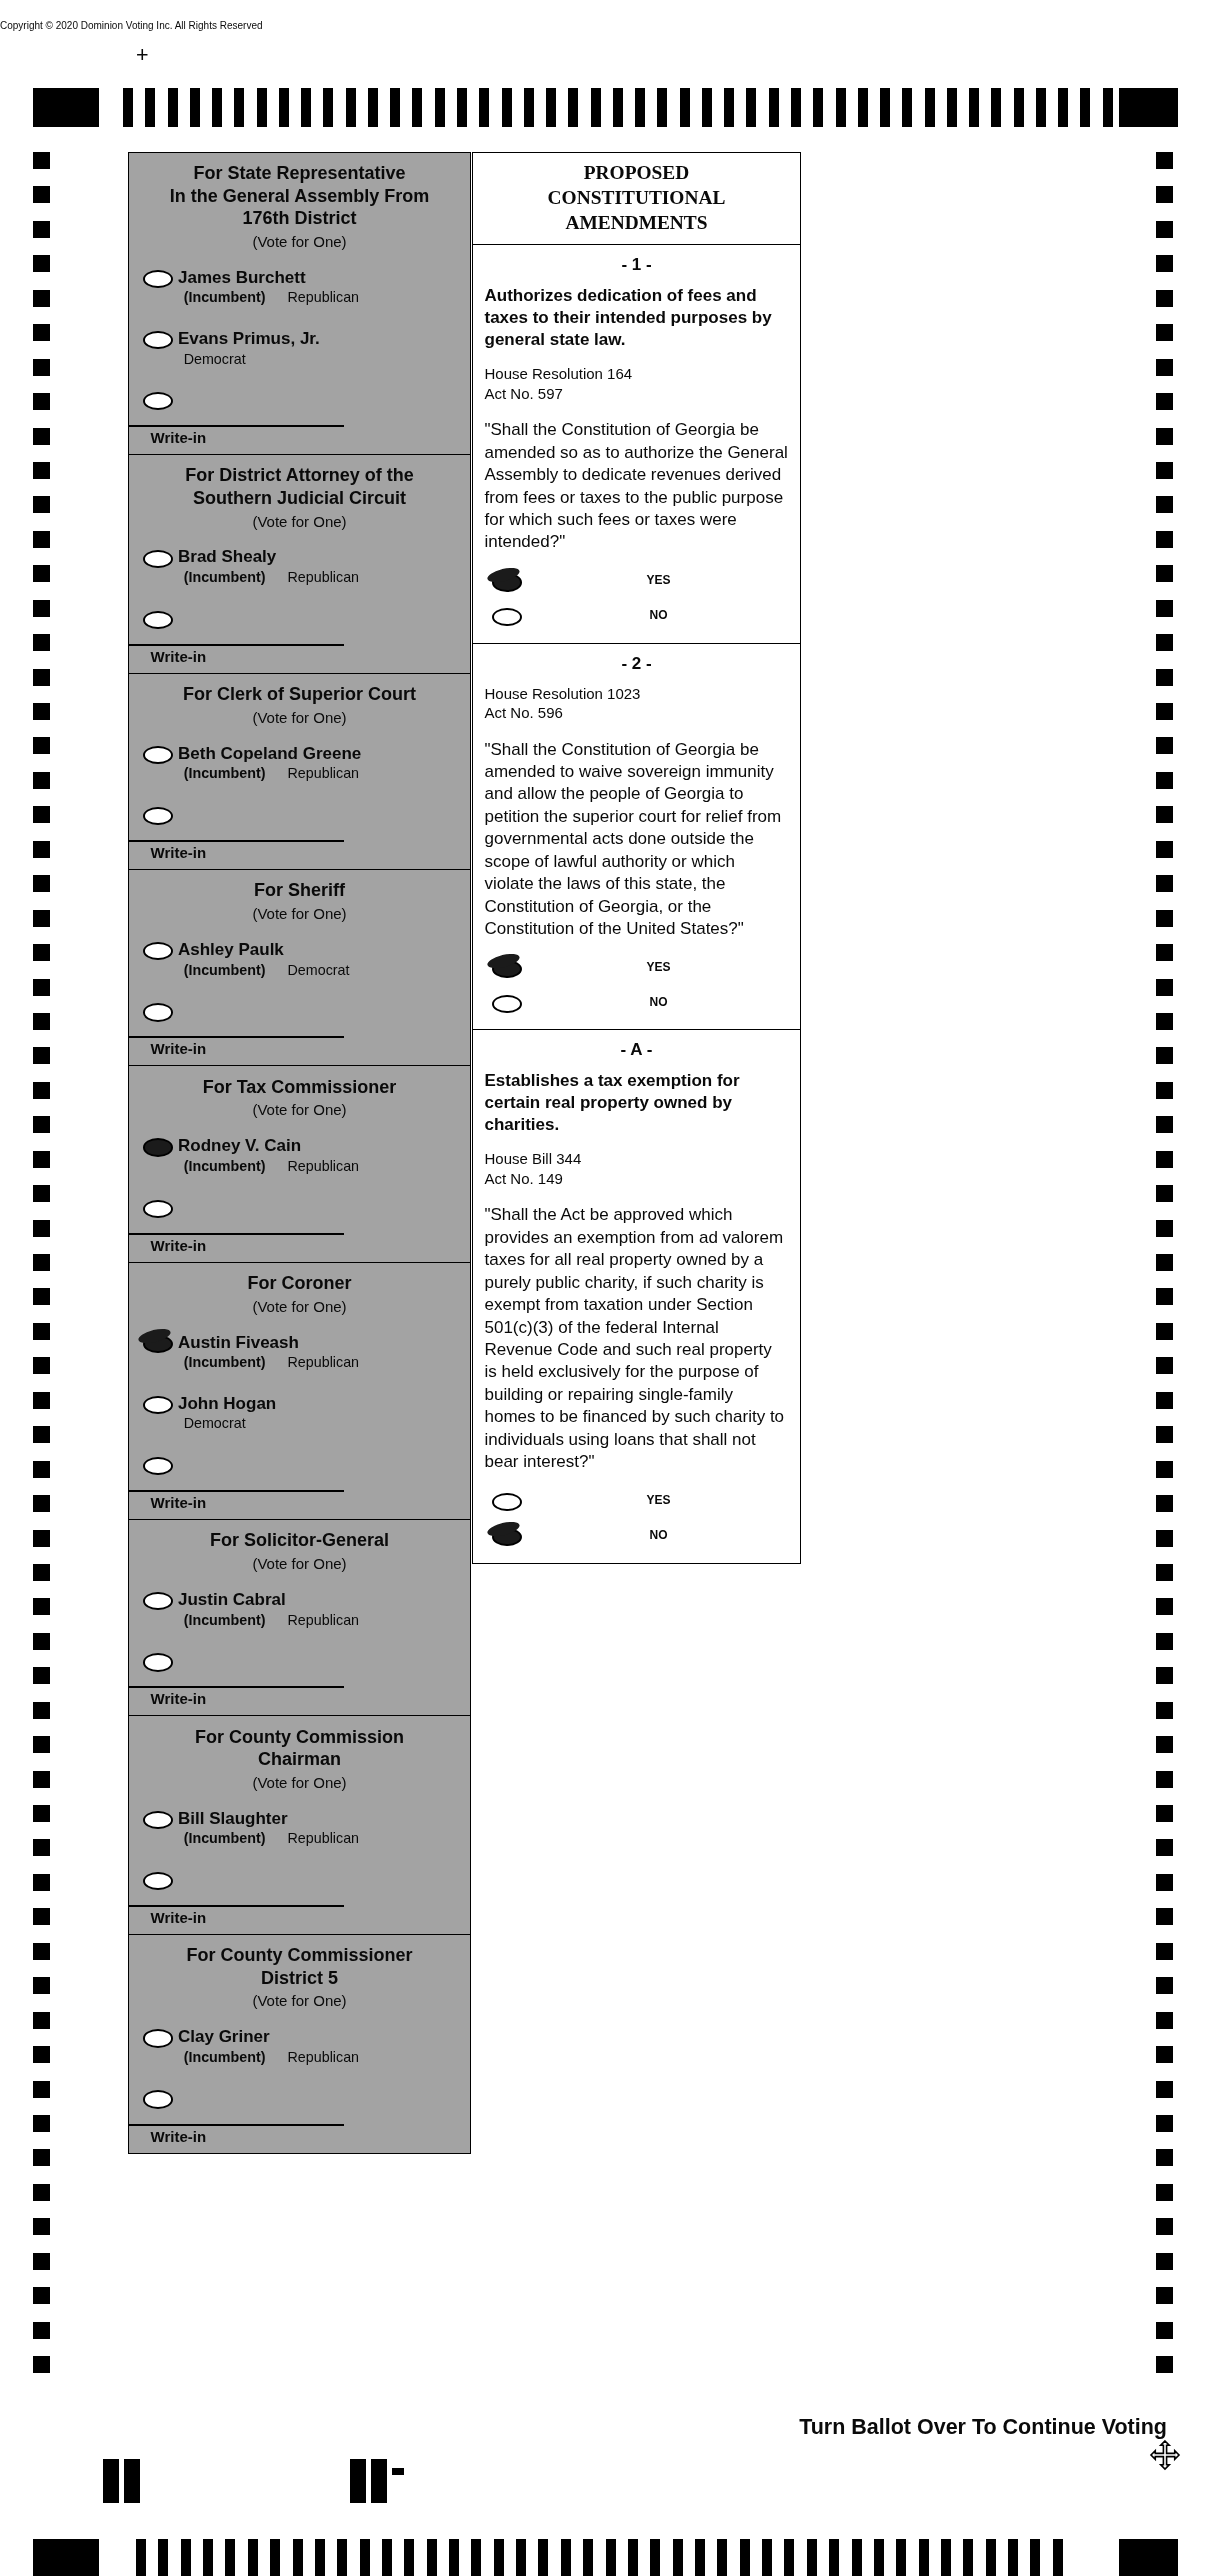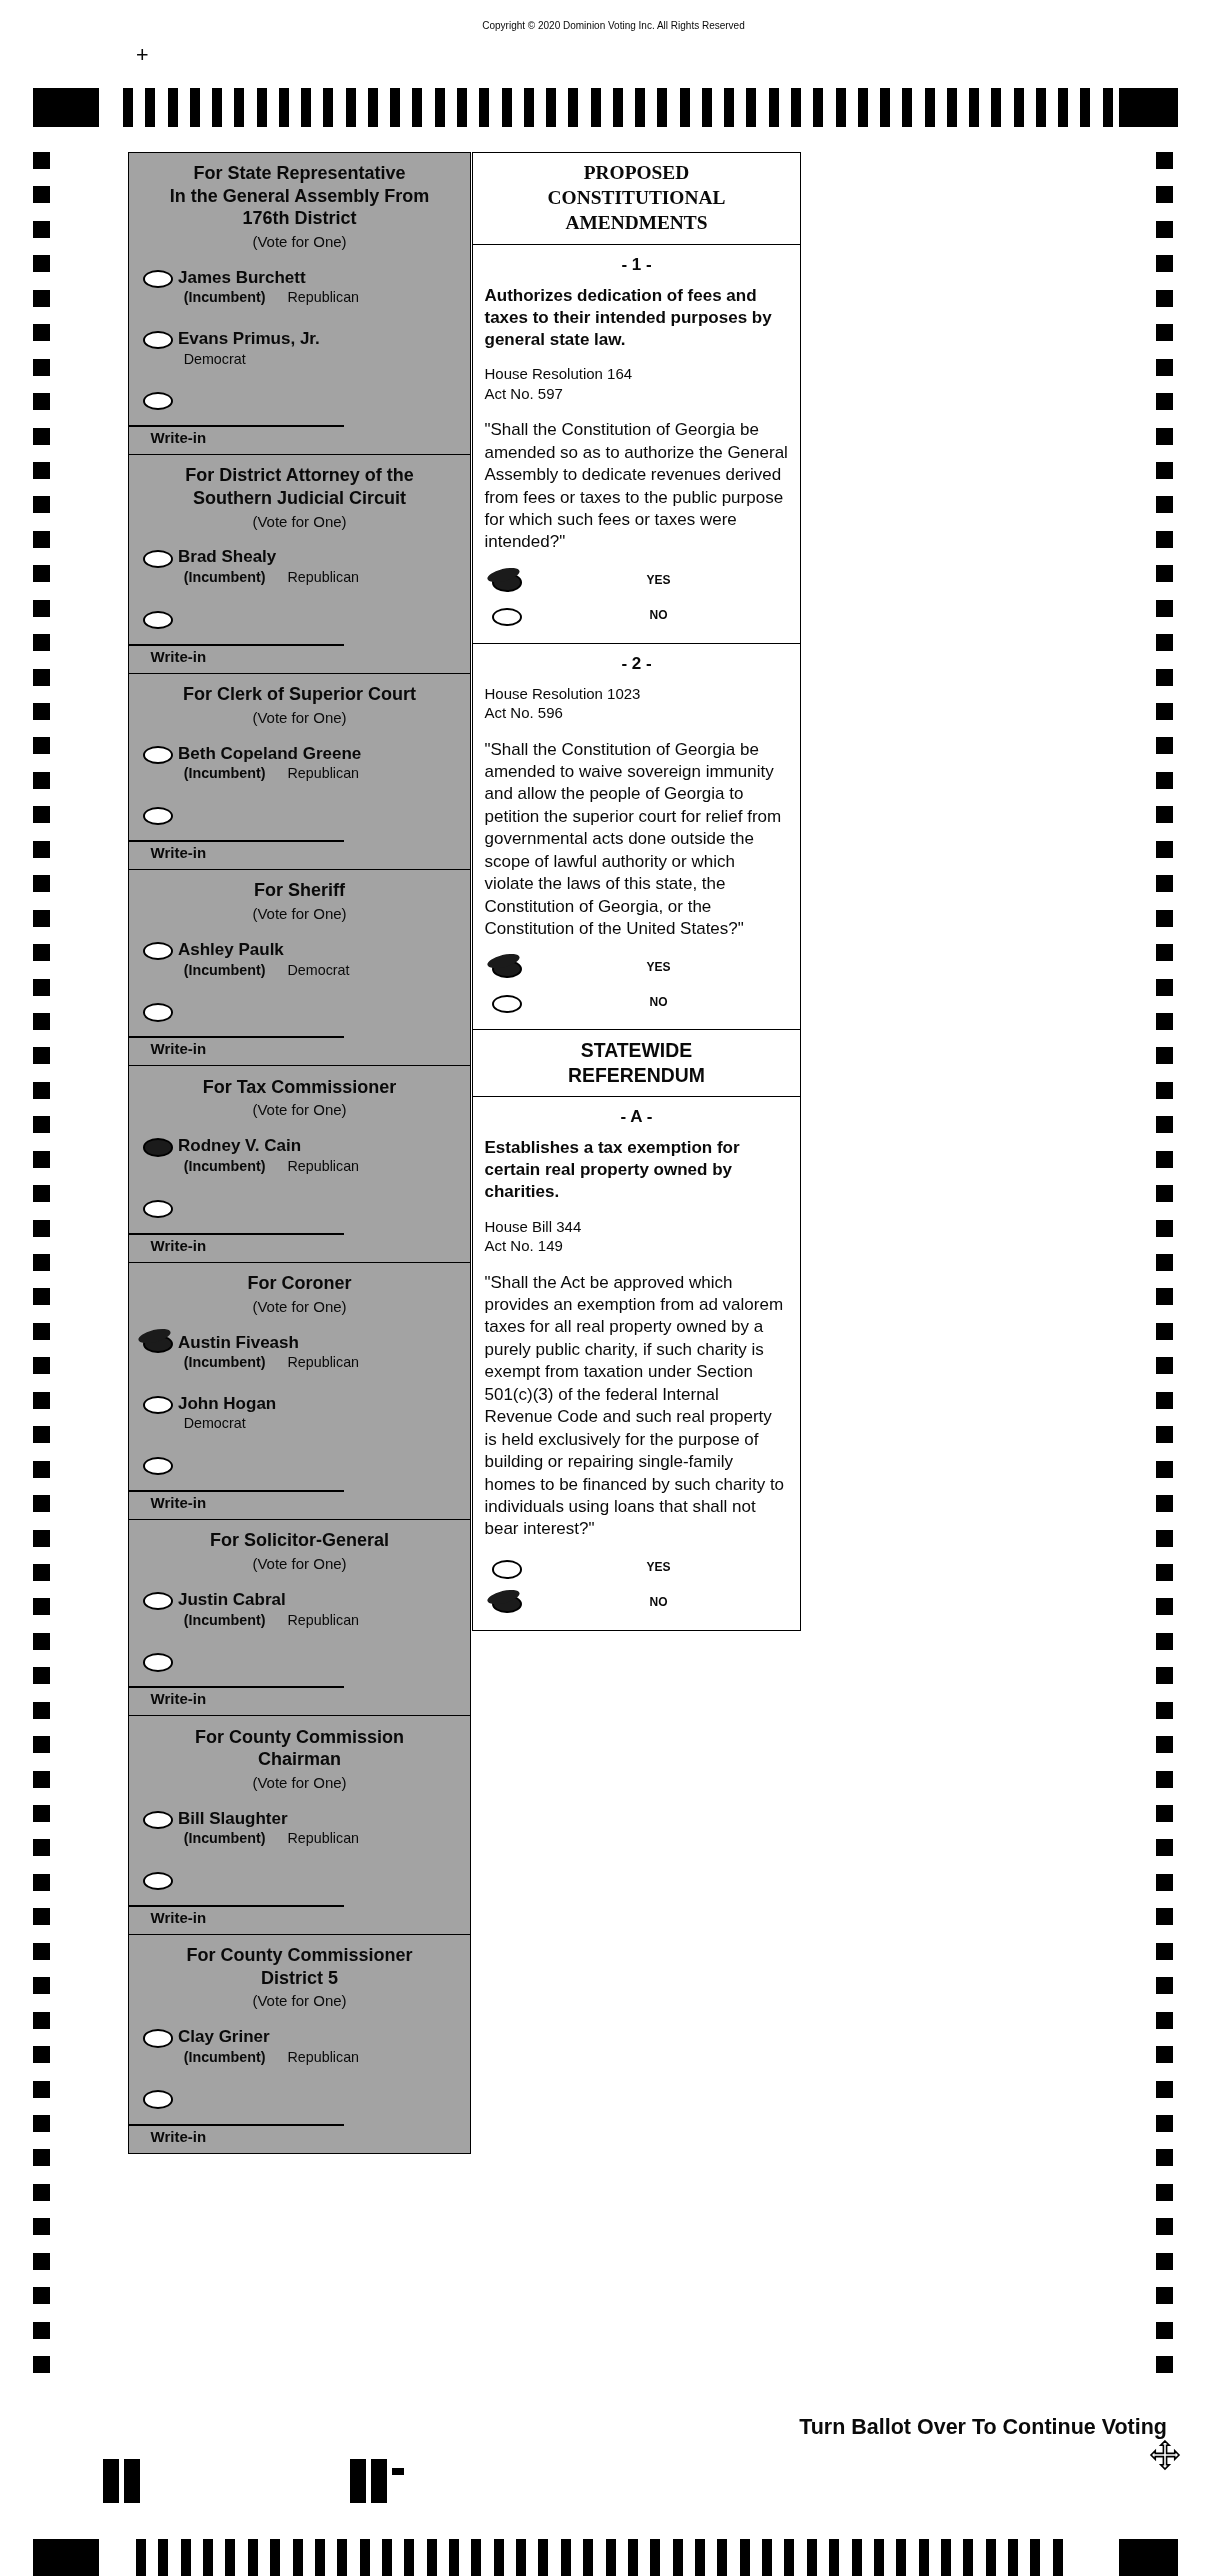--- a/index.html
+++ b/index.html
@@ -22,21 +22,21 @@
   .bars { position: absolute; display: flex; justify-content: space-between; }
   #top-bars    { left: 123px; top: 88px;  width: 990px; height: 39px; }
   #bottom-bars { left: 136px; top: 2539px; width: 927px; height: 37px; }
   .tbar { width: 10px; height: 100%; background: #000; }
 
   .squares { position: absolute; display: flex; flex-direction: column; justify-content: space-between; }
   #left-squares  { left: 33px;   top: 152px; width: 17px; height: 2221px; }
   #right-squares { left: 1156px; top: 152px; width: 17px; height: 2221px; }
   .tsq { width: 17px; height: 17px; background: #000; }
 
-  .copyright { position: absolute; top: 20px; left: 0; width: 100%; text-align: center; font-size: 10px; }
+  .copyright { position: absolute; top: 20px; left: 0; width: 100%; font-size: 10px; }
   .plus { position: absolute; left: 136px; top: 43px; font-size: 21.5px; font-weight: 400; }
 
   
   #contests-col { position: absolute; left: 128px; top: 152px; width: 343px; }
   #measures-col { position: absolute; left: 472px; top: 152px; width: 329px; }
 
   
   .contest { border: 1.8px solid #000; margin-top: -1.8px; background: #a3a3a3; }
   .contest:first-child { margin-top: 0; }
   .contest-header { text-align: center; padding: 9.3px 7.2px 5.7px; }
@@ -546,24 +546,20 @@
         <div class="option-row">
     <span class="bubble marked scribble"></span>
     <span class="option-label">YES</span>
   </div>
         <div class="option-row">
     <span class="bubble"></span>
     <span class="option-label">NO</span>
   </div>
       </div>
   </section>
-    <section class="measure-header-box">
-      <div>STATEWIDE</div>
-      <div>REFERENDUM</div>
-    </section>
     <section class="measure-box">
     <div class="measure-number">- A -</div>
     <div class="measure-summary">Establishes a tax exemption for certain real property owned by charities.</div>
     <div class="measure-ref">
         <div>House Bill 344</div>
         <div>Act No. 149</div>
       </div>
     <div class="measure-question">"Shall the Act be approved which provides an exemption from ad valorem taxes for all real property owned by a purely public charity, if such charity is exempt from taxation under Section 501(c)(3) of the federal Internal Revenue Code and such real property is held exclusively for the purpose of building or repairing single-family homes to be financed by such charity to individuals using loans that shall not bear interest?"</div>
     <div class="options">
         <div class="option-row">

